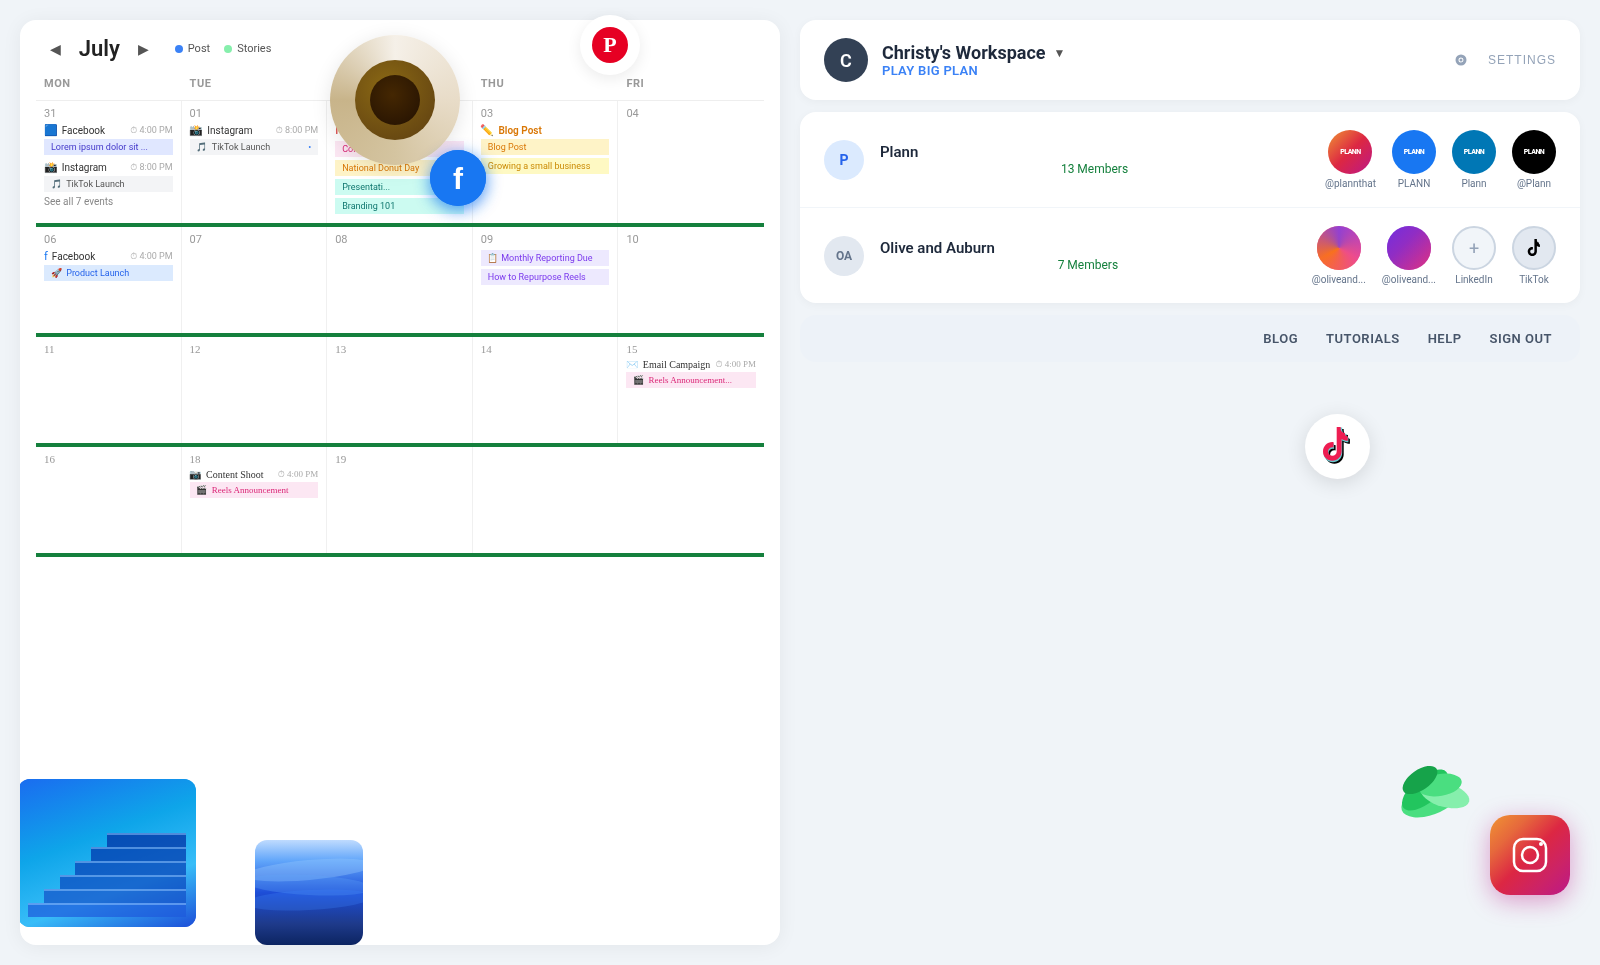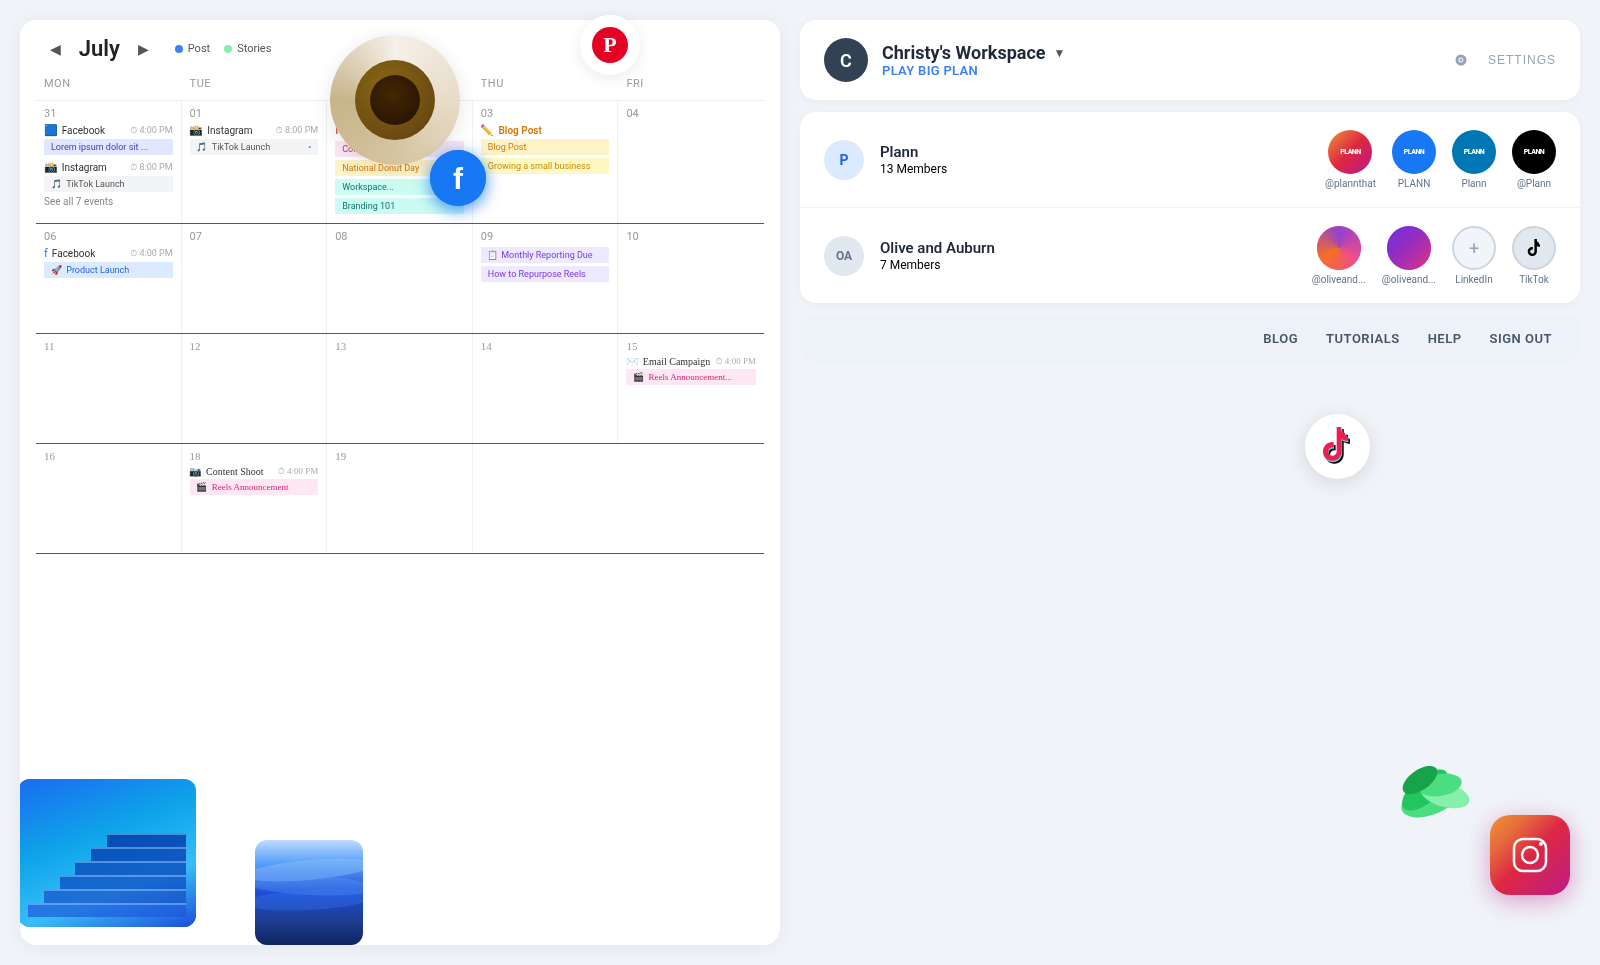--- a/index.html
+++ b/index.html
@@ -75,34 +75,35 @@
       height: 8px;
       border-radius: 50%;
     }
 
     .day-headers {
       display: grid;
       grid-template-columns: repeat(5, 1fr);
       border-bottom: 1px solid #eee;
       padding-bottom: 6px;
       margin-bottom: 0;
+      font-weight: bold;
     }
 
     .day-header {
       font-size: 11px;
       color: #999;
       text-transform: uppercase;
       letter-spacing: 0.5px;
       padding: 4px 8px;
     }
 
     .cal-row {
       display: grid;
       grid-template-columns: repeat(5, 1fr);
-      border-bottom: 1px solid #15803d;
+      border-bottom: 4px solid #15803d;
       min-height: 110px;
     }
 
     .cal-cell {
       border-right: 1px solid #f0f0f0;
       padding: 6px 8px;
       position: relative;
       min-height: 110px;
     }
 
@@ -292,22 +293,23 @@
     }
 
     .ws-name {
       font-size: 15px;
       font-weight: 600;
       color: #1e293b;
     }
 
     .ws-members {
       font-size: 12px;
-      color: #000000;
+      color: #15803d;
       margin-top: 1px;
+      text-align: center;
     }
 
     .ws-accounts {
       display: flex;
       gap: 16px;
       align-items: center;
     }
 
     .ws-account-item {
       display: flex;
@@ -531,21 +533,21 @@
       <div class="cal-cell">
         <div class="date-num">02</div>
         <div class="national-donut">National Donut Day</div>
         <div class="event-pill pink" style="background:#fce7f3; color:#db2777; font-size:9px;">
           Collaboration
         </div>
         <div class="event-pill orange" style="background:#fef3c7; color:#d97706; font-size:9px;">
           National Donut Day
         </div>
         <div class="event-pill teal" style="background:#ccfbf1; color:#0f766e; font-size:9px;">
-          Workspace...
+          Presentati...
         </div>
         <div class="event-pill teal" style="background:#ccfbf1; color:#0f766e; font-size:9px;">
           Branding 101
         </div>
       </div>
 
       <div class="cal-cell">
         <div class="date-num">03</div>
         <div class="event-row-info">
           <div class="event-platform">

